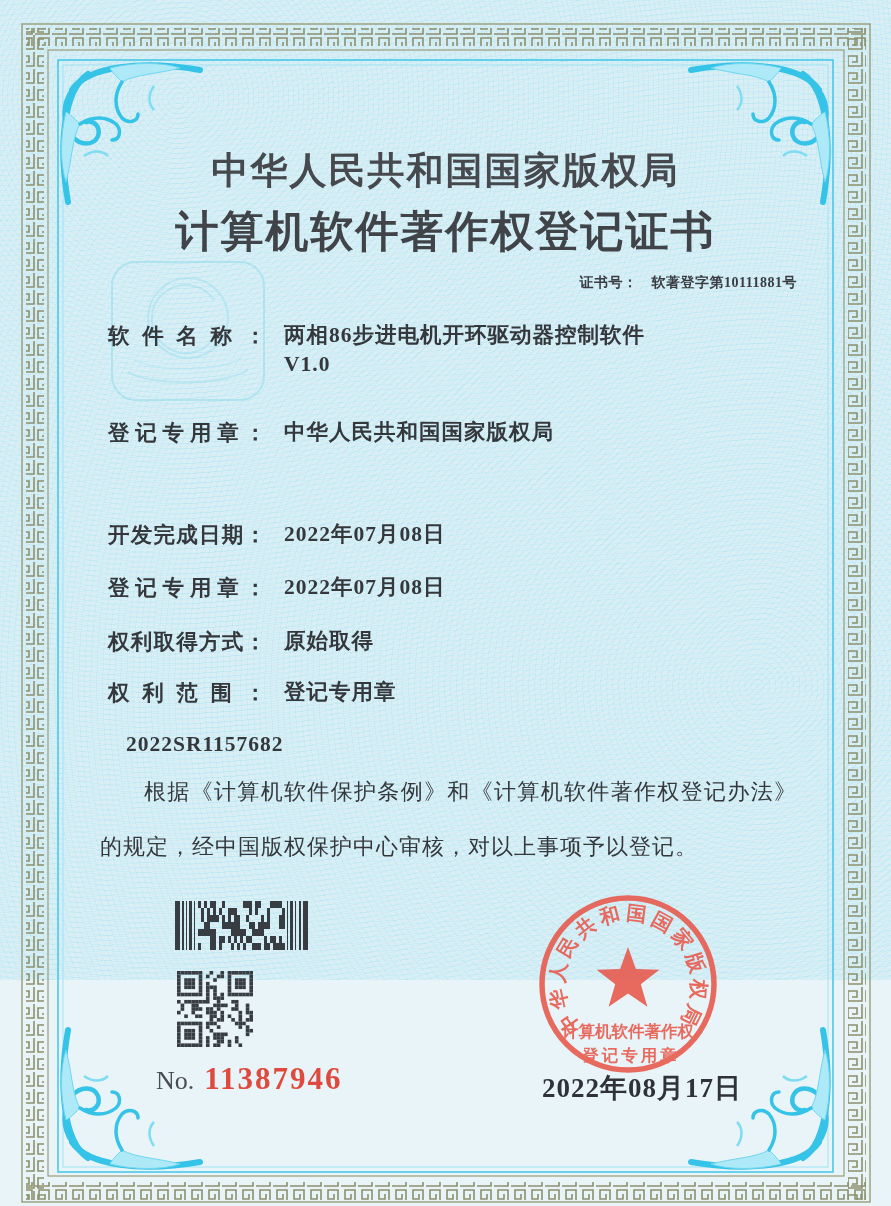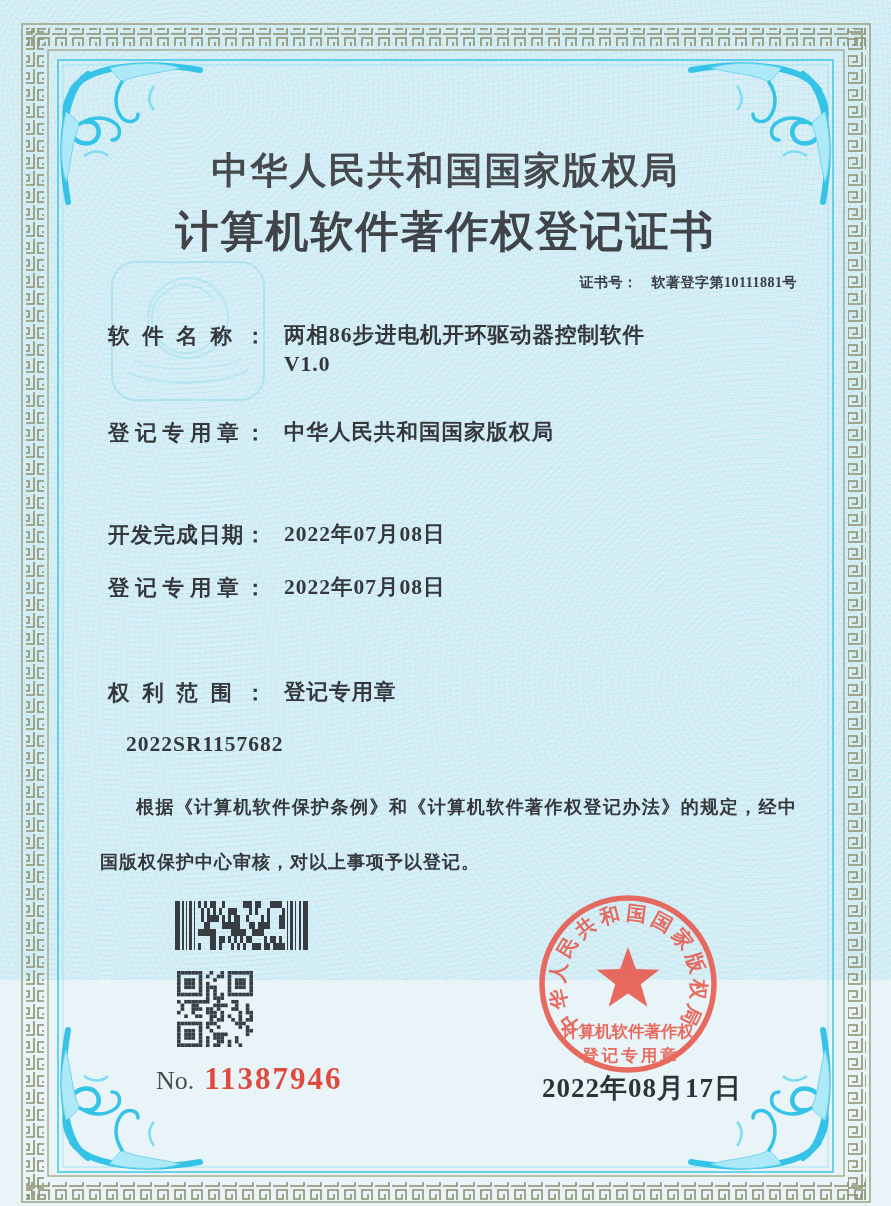--- a/index.html
+++ b/index.html
@@ -38,22 +38,22 @@
   .flabel{
     display:inline-block;width:158px;flex:0 0 158px;
     font-size:21.5px;font-weight:700;
     text-align:justify;text-align-last:justify;
   }
   .fval{
     margin-left:18px;font-size:21.5px;font-weight:600;
     letter-spacing:1px;line-height:29px;
   }
   .statement{
-    position:absolute;left:100px;top:780px;width:697px;
-    font-size:18px;font-weight:700;color:#34383d;
+    position:absolute;left:100px;top:764px;width:697px;
+    font-size:22px;font-weight:400;color:#34383d;
     line-height:55px;text-align:justify;text-indent:2em;letter-spacing:1px;
   }
   .serial{position:absolute;left:156px;top:1061px;font-size:26px;color:#4a4e52;}
   .serial .num{color:#df4a3f;font-size:31px;letter-spacing:2px;margin-left:10px;font-weight:600;}
   .issue-date{
     position:absolute;left:542px;top:1070px;
     font-size:27px;font-weight:700;color:#2f3338;letter-spacing:1px;
   }
   .barcode{position:absolute;left:175px;top:901px;}
   .qrcode{position:absolute;left:177px;top:971px;}
@@ -128,20 +128,24 @@
     <span class="flabel">登记专用章：</span>
     <span class="fval">中华人民共和国国家版权局</span>
   </div>
   <div class="frow" style="top:520px">
     <span class="flabel">开发完成日期：</span>
     <span class="fval">2022年07月08日</span>
   </div>
   <div class="frow" style="top:573px">
     <span class="flabel">登记专用章：</span>
     <span class="fval">2022年07月08日</span>
+  </div>
+  <div class="frow" style="top:627px">
+    <span class="flabel">权利取得方式：</span>
+    <span class="fval">原始取得</span>
   </div>
   <div class="frow" style="top:678px">
     <span class="flabel">权利范围：</span>
     <span class="fval">登记专用章</span>
   </div>
   <div class="frow" style="top:730px">
     <span class="fval">2022SR1157682</span>
   </div>
 
   <div class="statement">根据《计算机软件保护条例》和《计算机软件著作权登记办法》的规定，经中国版权保护中心审核，对以上事项予以登记。</div>

